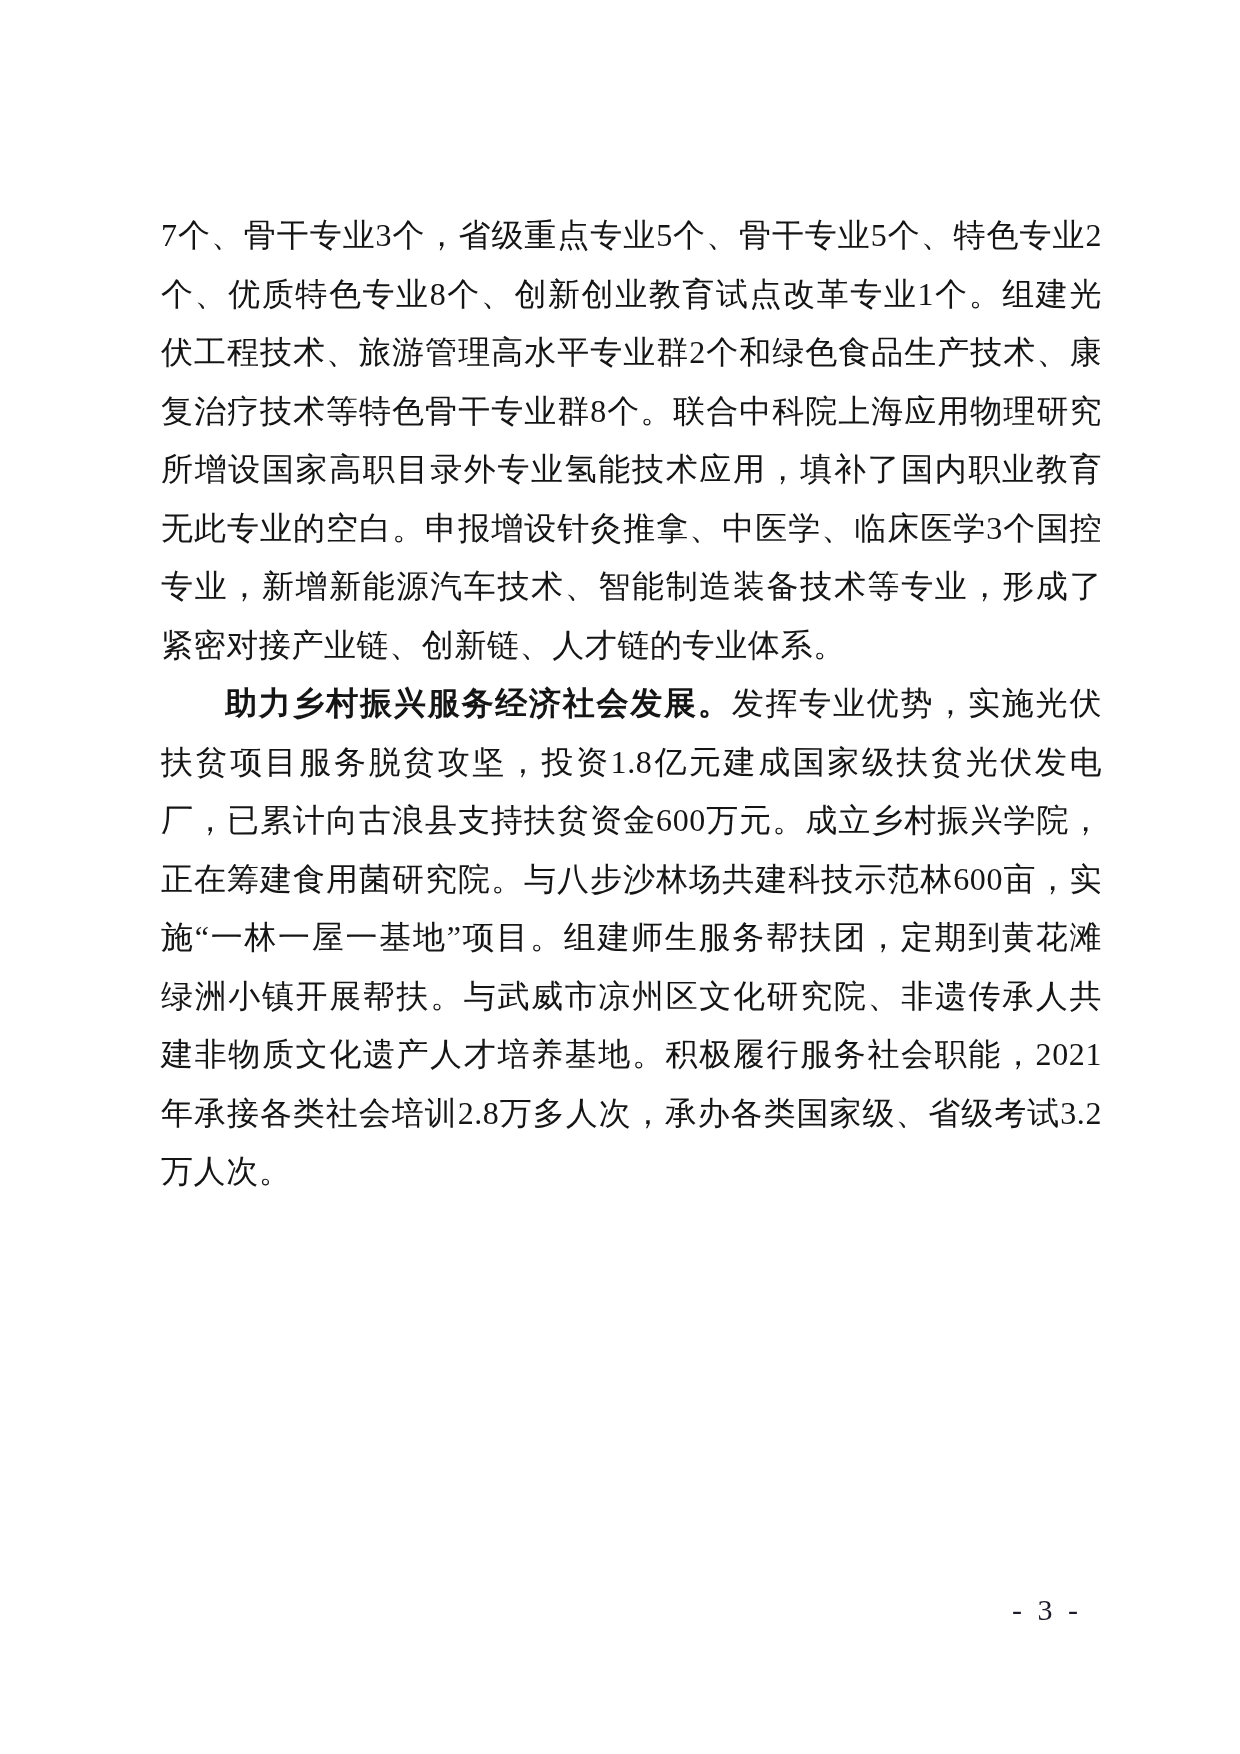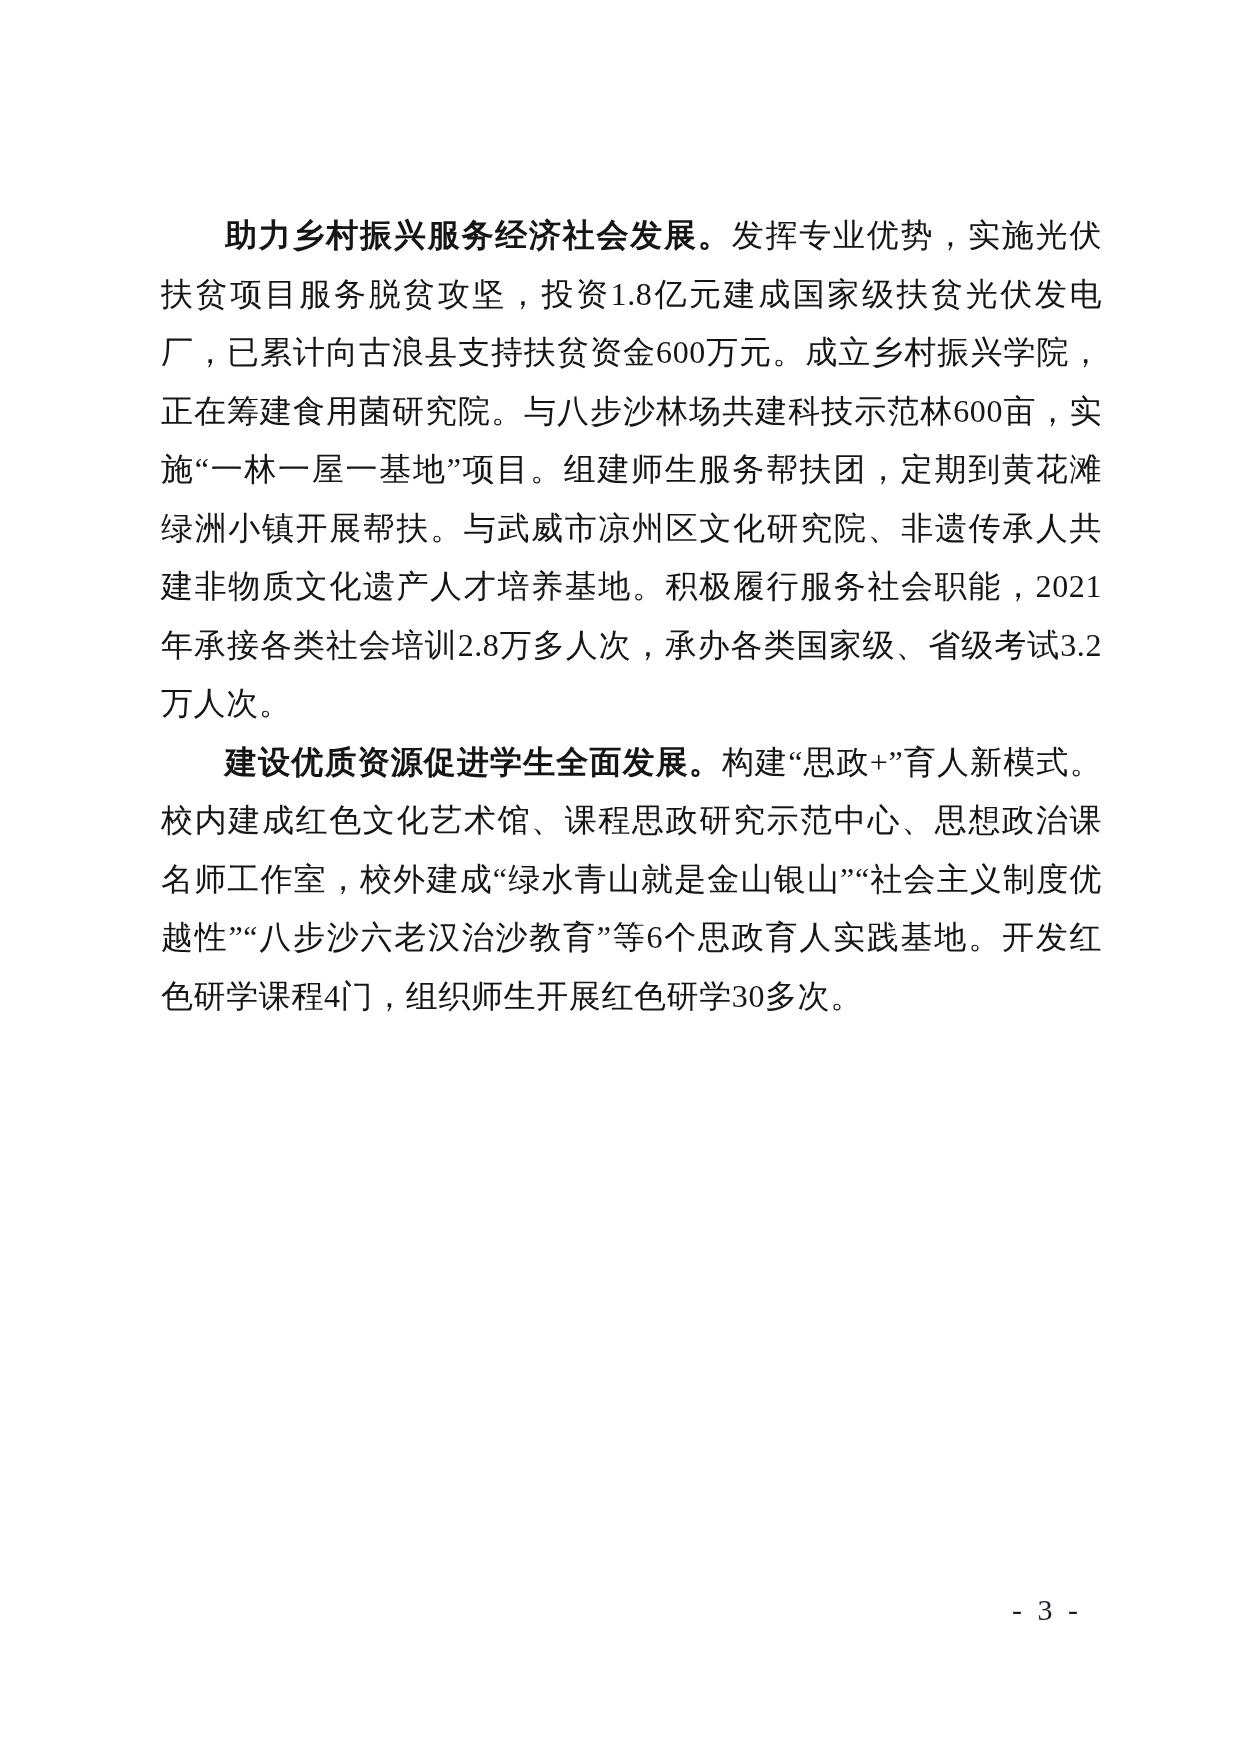--- a/index.html
+++ b/index.html
@@ -50,26 +50,26 @@
     font-family: "Liberation Serif", "DejaVu Serif", serif;
   }
 </style>
 </head>
 <body>
 
 <div class="page">
 
   <div class="content">
 
+    <p class="para">
+      <span>7个、骨干专业3个，省级重点专业5个、骨干专业5个、特色专业2个、优质特色专业8个、创新创业教育试点改革专业1个。组建光伏工程技术、旅游管理高水平专业群2个和绿色食品生产技术、康复治疗技术等特色骨干专业群8个。联合中科院上海应用物理研究所增设国家高职目录外专业氢能技术应用，填补了国内职业教育无此专业的空白。申报增设针灸推拿、中医学、临床医学3个国控专业，新增新能源汽车技术、智能制造装备技术等专业，形成了紧密对接产业链、创新链、人才链的专业体系。</span>
+    </p>
 
     <p class="para indent">
       <span class="lead">助力乡村振兴服务经济社会发展。</span><span>发挥专业优势，实施光伏扶贫项目服务脱贫攻坚，投资1.8亿元建成国家级扶贫光伏发电厂，已累计向古浪县支持扶贫资金600万元。成立乡村振兴学院，正在筹建食用菌研究院。与八步沙林场共建科技示范林600亩，实施“一林一屋一基地”项目。组建师生服务帮扶团，定期到黄花滩绿洲小镇开展帮扶。与武威市凉州区文化研究院、非遗传承人共建非物质文化遗产人才培养基地。积极履行服务社会职能，2021年承接各类社会培训2.8万多人次，承办各类国家级、省级考试3.2万人次。</span>
     </p>
 
-    <p class="para indent">
-      <span class="lead">建设优质资源促进学生全面发展。</span><span>构建“思政+”育人新模式。校内建成红色文化艺术馆、课程思政研究示范中心、思想政治课名师工作室，校外建成“绿水青山就是金山银山”“社会主义制度优越性”“八步沙六老汉治沙教育”等6个思政育人实践基地。开发红色研学课程4门，组织师生开展红色研学30多次。</span>
-    </p>
 
   </div>
 
   <div class="page-footer">- 3 -</div>
 
 </div>
 
 </body></html>

